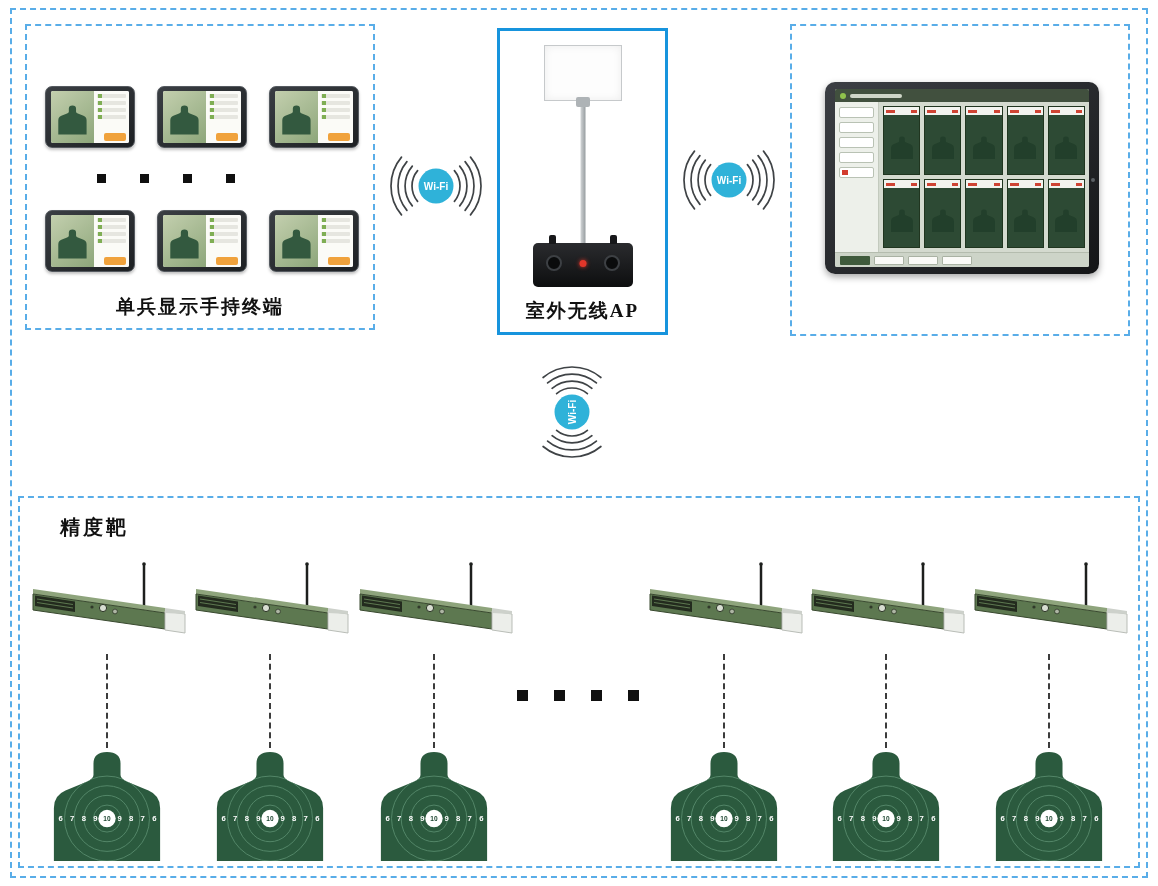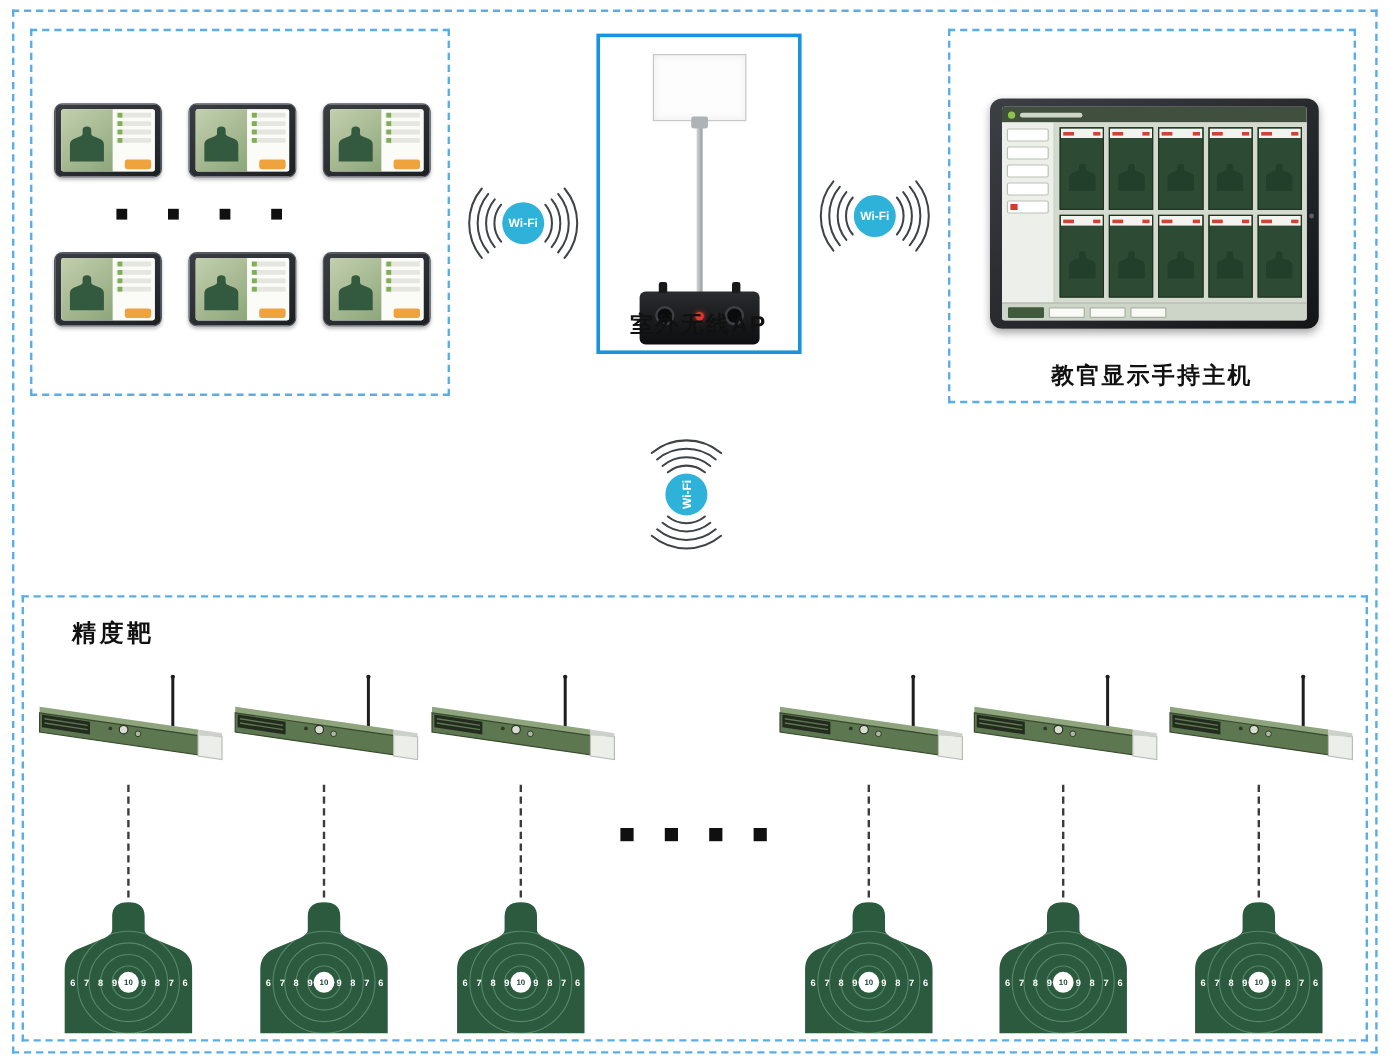--- a/index.html
+++ b/index.html
@@ -6,21 +6,21 @@
   html,body { background:#ffffff; }
   body {
     width:1158px; height:886px; position:relative; overflow:hidden;
     font-family:"Liberation Sans","DejaVu Sans",sans-serif; color:#111;
   }
   .abs { position:absolute; }
 
   
   .outer-frame { left:10px; top:8px; width:1138px; height:870px; border:2px dashed #59ade8; }
   .terminals-box { left:25px; top:24px; width:350px; height:306px; border:2px dashed #59ade8; }
-  .ap-box { left:497px; top:28px; width:171px; height:267px; border:3px solid #1794dd; background:#fff; }
+  .ap-box { left:497px; top:28px; width:171px; height:307px; border:3px solid #1794dd; background:#fff;font-family:Liberation Serif, serif; }
   .instructor-box { left:790px; top:24px; width:340px; height:312px; border:2px dashed #59ade8; }
   .targets-box { left:18px; top:496px; width:1122px; height:372px; border:2px dashed #59ade8; }
 
   .box-label { position:absolute; left:0; right:0; bottom:8px; text-align:center;
     font-size:19px; letter-spacing:2px; font-weight:600; color:#111; }
   .targets-label { position:absolute; left:40px; top:16px; font-size:20px; letter-spacing:3px; font-weight:600; }
 
   
   .dots { position:absolute; display:flex; }
   .dots i { display:block; background:#101010; }
@@ -236,20 +236,21 @@
         <div class="trow"></div>
         <div class="trow"></div>
         <div class="trow"></div>
         <div class="trow"></div>
         <div class="tbtn"></div>
       </div>
     </div>
   </div>
 </div>
     </div>
+  <div class="box-label">单兵显示手持终端</div>
 </div>
 
 <div class="abs ap-box">
   <div class="ap-device">
     <div class="ap-pole"></div>
     <div class="ap-panel"></div>
     <div class="ap-bracket"></div>
     <div class="ap-base">
       <div class="ap-ant a1"></div>
       <div class="ap-ant a2"></div>
@@ -387,21 +388,20 @@
           </div>
       </div>
       <div class="ifooter">
         <span class="fbtn g"></span>
         <span class="fbtn w"></span>
         <span class="fbtn w"></span>
         <span class="fbtn w"></span>
       </div>
     </div>
   </div>
-  <div class="box-label">教官显示手持主机</div>
 </div>
 
 <div class="abs wifi-slot wifi-left">
   <svg viewBox="0 0 120 76" width="120" height="76">
     <g stroke="#3f4346" stroke-width="1.7" fill="none" stroke-linecap="round">
       <path d="M41.6,53.4 A24,24 0 0 1 41.6,22.6"></path>
       <path d="M36.3,57.9 A31,31 0 0 1 36.3,18.1"></path>
       <path d="M30.9,62.4 A38,38 0 0 1 30.9,13.6"></path>
       <path d="M25.5,66.9 A45,45 0 0 1 25.5,9.1"></path>
       <path d="M78.4,53.4 A24,24 0 0 0 78.4,22.6"></path>

